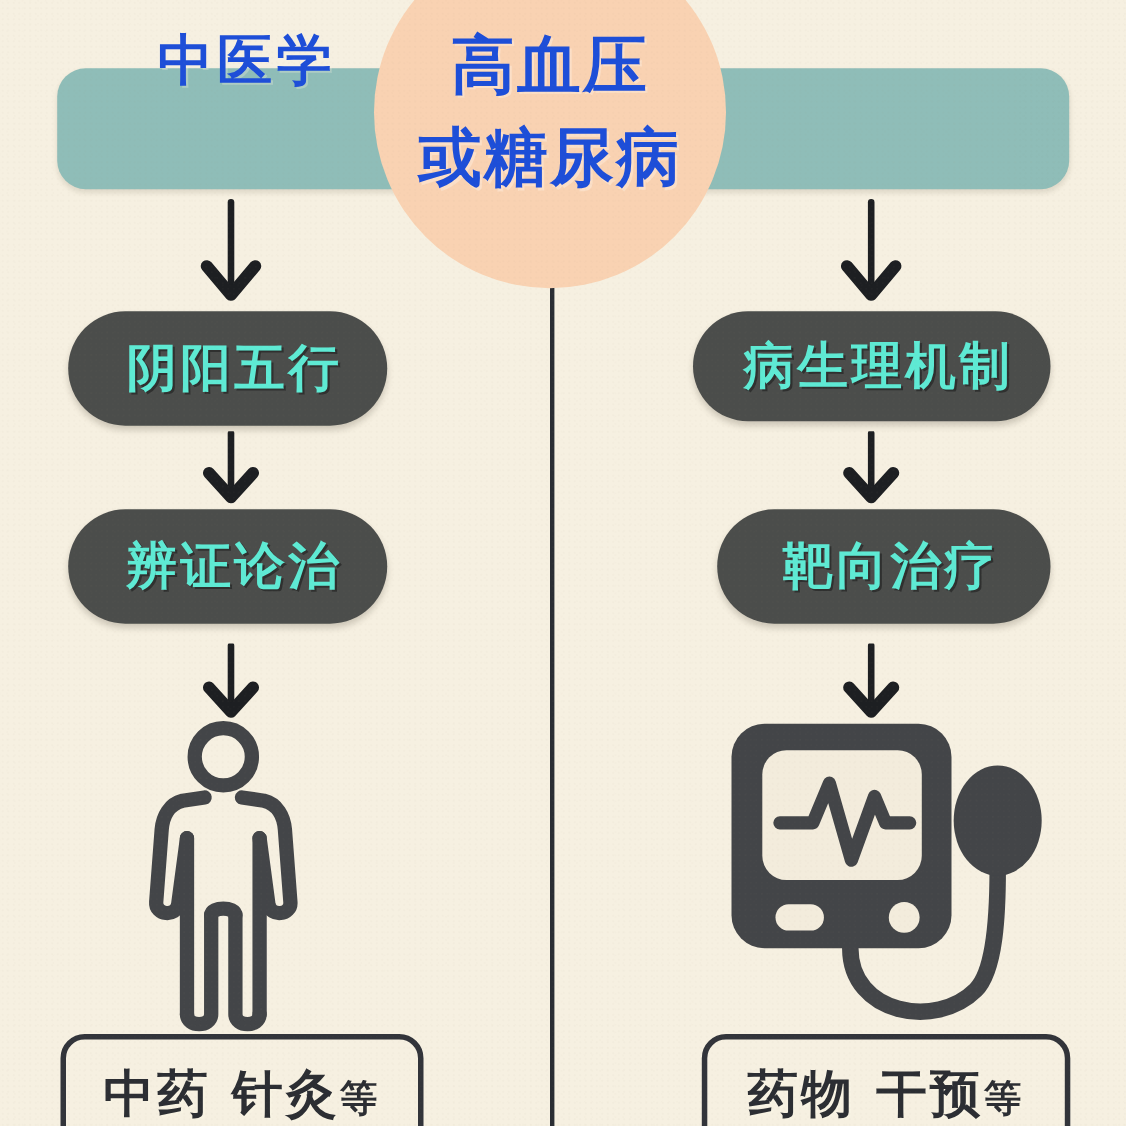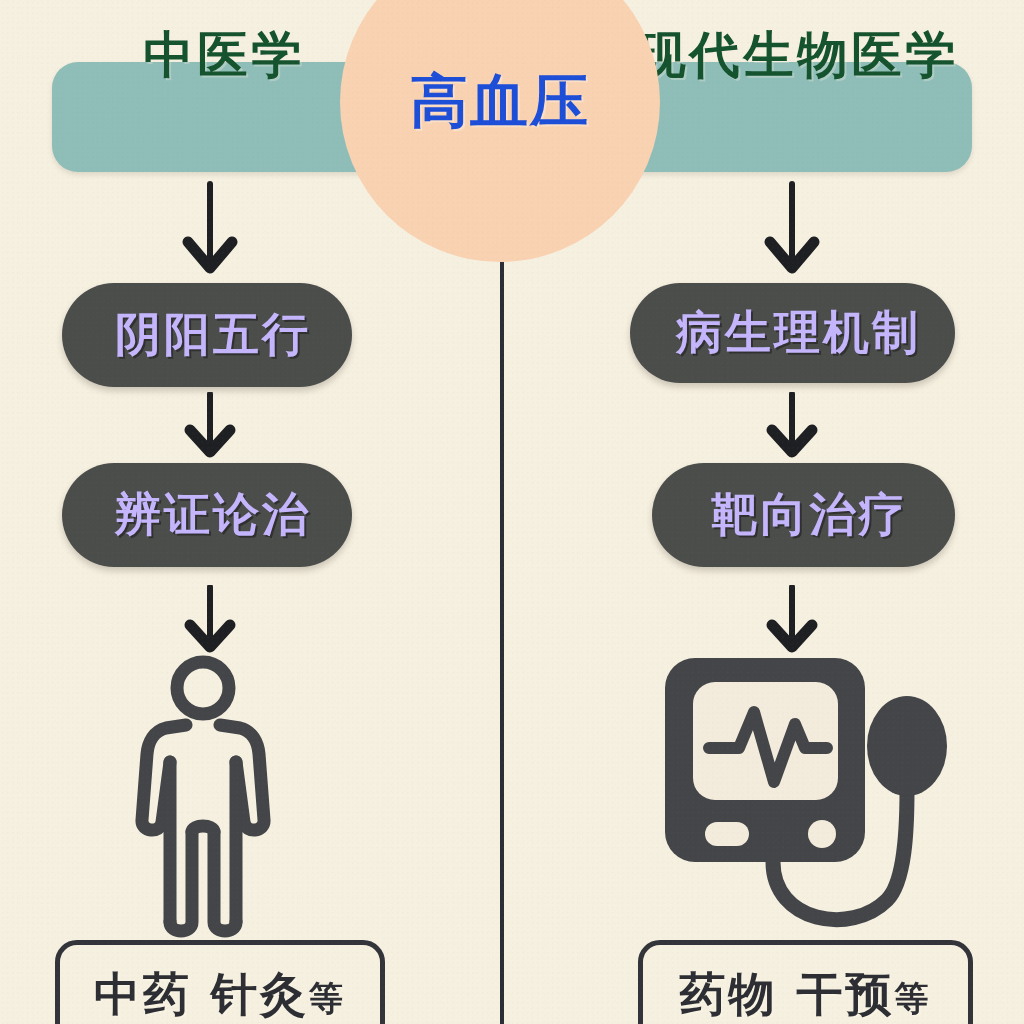--- a/index.html
+++ b/index.html
@@ -43,21 +43,21 @@
   }
   .banner-label {
     position: absolute;
     top: 0;
     height: 110px;
     display: flex;
     align-items: center;
     justify-content: center;
     font-size: 50px;
     font-weight: 700;
-    color: #14532d;
+    color: #1d4ed8;
     letter-spacing: 4px;
     text-shadow: 2px 2px 0 rgba(245,240,225,.30);
     z-index: 12;
     white-space: nowrap;
   }
   #banner-left  { left: 52px;  width: 345px; }
   #banner-right { left: 620px; width: 355px; }
 
   
   .hub-circle {
@@ -111,21 +111,21 @@
     border-radius: 52px;
     box-shadow: 0 4px 6px rgba(60,50,35,.22);
     display: flex;
     align-items: center;
     justify-content: center;
     z-index: 10;
   }
   .pill-label {
     font-size: 46px;
     font-weight: 700;
-    color: #c4b5fd;
+    color: #5eead4;
     letter-spacing: 3px;
     text-shadow: 2px 2px 0 rgba(25,25,25,.55);
     white-space: nowrap;
     margin-left: 12px;
   }
   #pill-l1 { left: 62px;  top: 283px; width: 290px; height: 104px; }
   #pill-l2 { left: 62px;  top: 463px; width: 290px; height: 104px; }
   #pill-r1 { left: 630px; width: 325px; top: 283px; height: 100px; }
   #pill-r2 { left: 652px; width: 303px; top: 463px; height: 104px; text-align: center; }
 
@@ -167,25 +167,25 @@
 </style>
 </head>
 <body>
 
 <div id="canvas">
 
   <div class="banner"></div>
 
   <div class="banner-label" id="banner-left">中医学</div>
 
-  <div class="banner-label" id="banner-right">现代生物医学</div>
 
   <div class="hub-circle"></div>
   <div class="hub-text">
     <div class="hub-line">高血压</div>
+    <div class="hub-line">或糖尿病</div>
   </div>
 
   <div class="divider"></div>
 
   <div class="arrow" style="left:170px; top:180px;">
     <svg width="80" height="96" viewBox="0 0 80 96" aria-hidden="true">
       <path d="M40 4 L40 80" stroke="#1d1f22" stroke-width="6" fill="none" stroke-linecap="round"></path>
       <path d="M18 62 L40 88 L62 62" stroke="#1d1f22" stroke-width="11" fill="none" stroke-linecap="round" stroke-linejoin="round"></path>
     </svg>
   </div>

